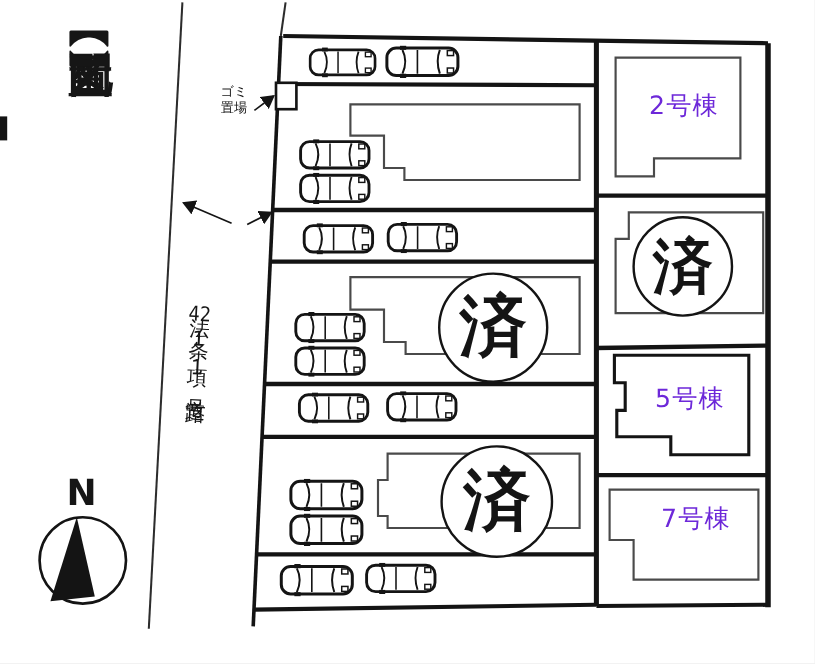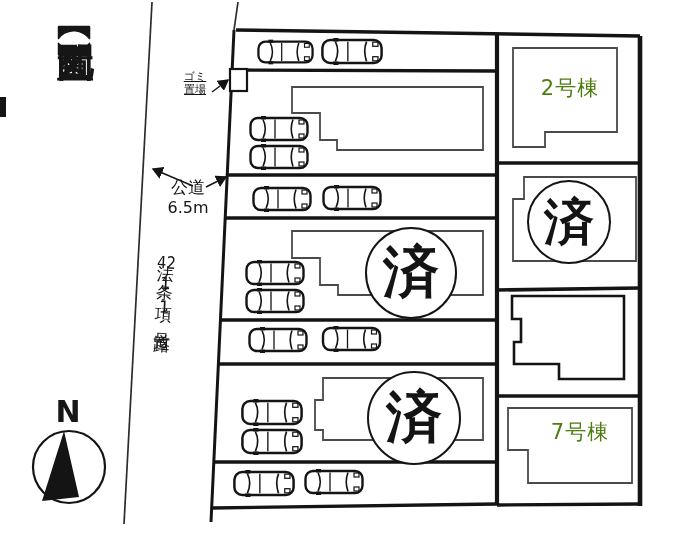--- a/index.html
+++ b/index.html
@@ -21,25 +21,25 @@
     left:156px; top:252px; font-size:17px; letter-spacing:2px;
     text-orientation:upright; transform:rotate(3deg); transform-origin:top center;
   }
   .tcy{ text-combine-upright:all; }
   .road-label{
     left:154px; top:177px; width:68px; text-align:center; font-size:17px; line-height:1.25;
   }
   .road-label .size{ font-size:16px; }
   .garbage-label{
     left:181px; top:70px; width:28px; font-size:11px; line-height:1.2;
-    word-break:break-all; text-align:center;text-decoration:underline;
+    word-break:break-all; text-align:center;
   }
   .bldg-label{
     position:absolute; width:110px; text-align:center; font-size:21px;
-    letter-spacing:1px; color:#4d7c0f;
+    letter-spacing:1px; color:#6d28d9;
   }
   .lbl-b1{ left:357px; top:103px; }
   .lbl-b2{ left:515px; top:74px;  }
   .lbl-b5{ left:520px; top:318px; }
   .lbl-b7{ left:525px; top:418px; }
   .stamp{
     position:absolute; border:2.5px solid #141414; border-radius:50%;
     background:#ffffff; display:flex; align-items:center; justify-content:center;
     font-weight:bold; color:#141414;
   }
@@ -138,30 +138,27 @@
     <g>
       <circle cx="69" cy="467" r="36" fill="none" stroke="#141414" stroke-width="2.2"></circle>
       <polygon points="64,431 42,501 79,497" fill="#141414"></polygon>
     </g>
   </svg>
 
   <div class="txt vertical plan-title">【配置図】</div>
 
   <div class="txt garbage-label">ゴミ置場</div>
 
-  <div class="txt road-label">
-    <div>公道</div>
-    <div class="size">6.5m</div>
-  </div>
 
   <div class="txt vertical law-text">
     <span>法</span><span class="tcy">42</span><span>条1項1号道路</span>
   </div>
 
   <div class="txt bldg-label lbl-b2">2号棟</div>
+  <div class="txt bldg-label lbl-b5">5号棟</div>
   <div class="txt bldg-label lbl-b7">7号棟</div>
 
   <div class="stamp stamp-mid-left">済</div>
   <div class="stamp stamp-bottom-left">済</div>
   <div class="stamp stamp-right">済</div>
 
   <div class="txt compass-n">N</div>
 </div>
 
 </body></html>

